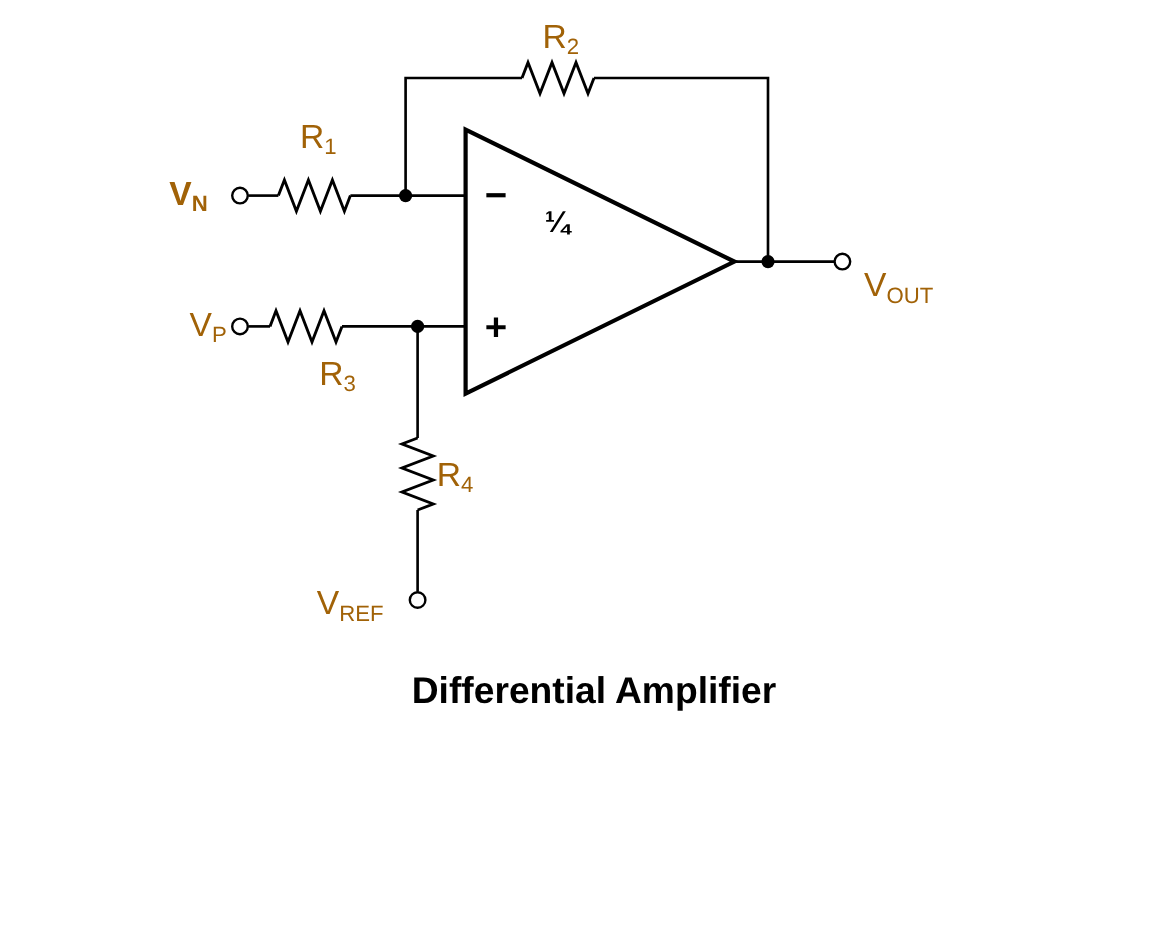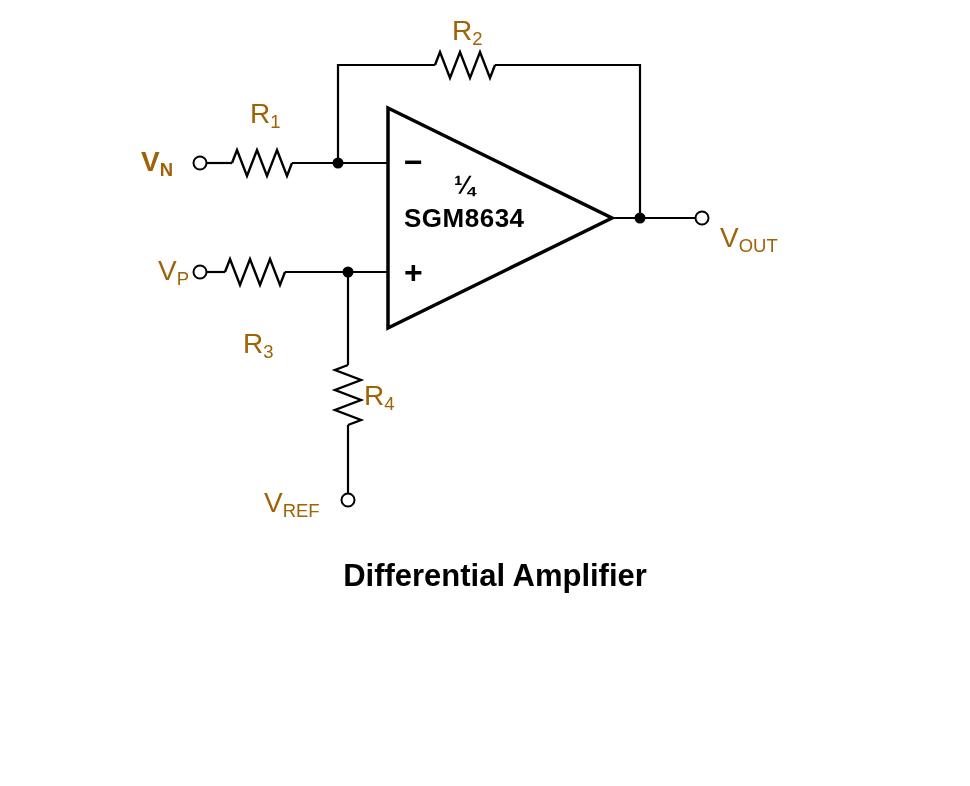--- a/index.html
+++ b/index.html
@@ -133,31 +133,30 @@
   </span>
 
   <span class="lbl" style="left:250px; top:100px;">
     <span>R</span><sub>1</sub>
   </span>
 
   <span class="lbl" style="left:452px; top:17px;">
     <span>R</span><sub>2</sub>
   </span>
 
-  <span class="lbl" style="left:243px; top:298px;margin-top:32px;">
+  <span class="lbl" style="left:266px; top:298px;">
     <span>R</span><sub>3</sub>
   </span>
 
   <span class="lbl" style="left:364px; top:382px;">
     <span>R</span><sub>4</sub>
   </span>
 
   <span class="opamp-sign" style="left:404px; top:146px; font-size:32px;">−</span>
 
   <span class="opamp-sign" style="left:404px; top:256px; font-size:32px;">+</span>
 
   <span class="opamp-fraction" style="left:454px; top:173px;">¼</span>
 
-  <span class="opamp-part" style="left:404px; top:205px;">SGM8634</span>
 
   <div class="caption">Differential Amplifier</div>
 
 </div>
 
 </body></html>

